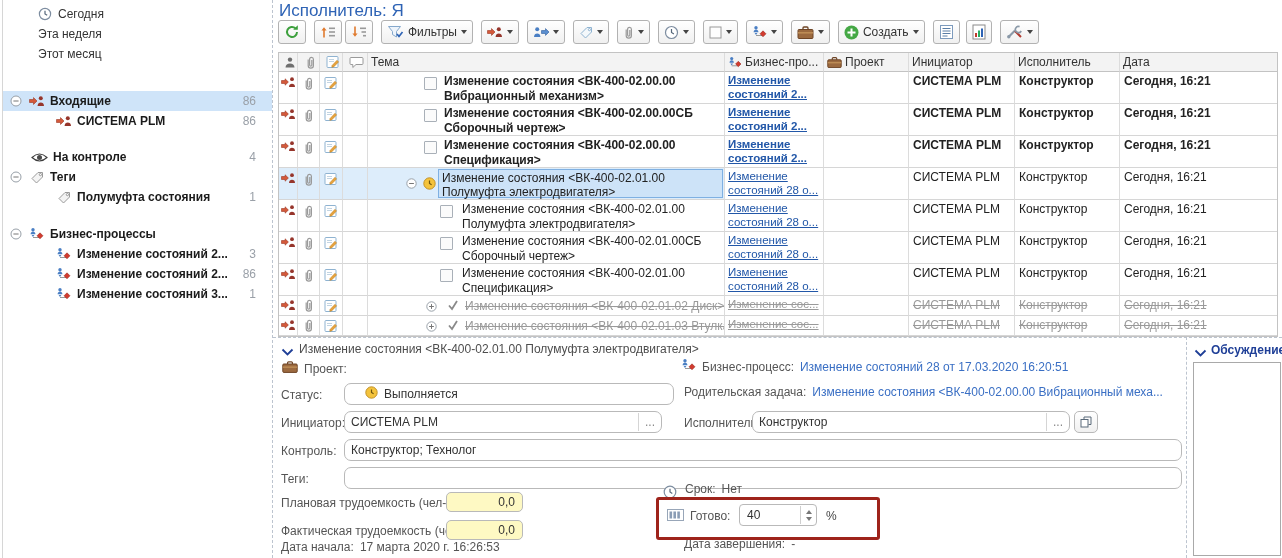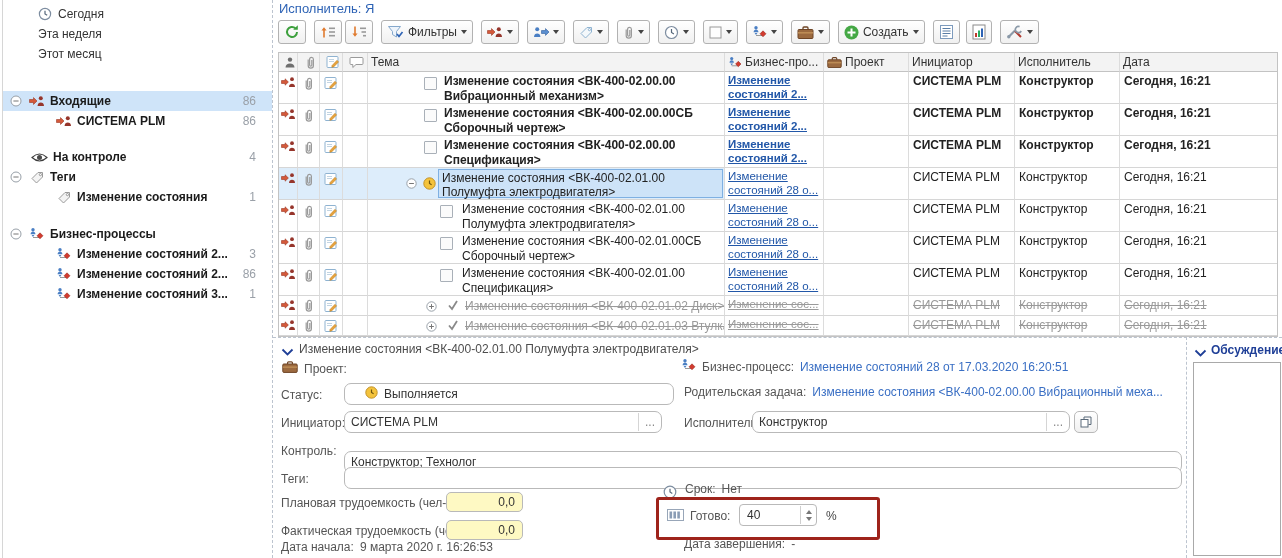--- a/index.html
+++ b/index.html
@@ -12,21 +12,21 @@
   #sidebar{position:absolute;left:3px;top:0;width:269px;height:558px;background:#fff;}
   .si{display:flex;align-items:center;height:20px;padding-right:16px;font-weight:bold;color:#1b1b1b;}
   .si.plain{font-weight:normal;color:#333;}
   .si .exp{width:12px;height:12px;margin-left:7px;margin-right:6px;flex:none;}
   .si .sic{width:17px;height:15px;margin-right:5px;flex:none;display:inline-flex;align-items:center;justify-content:center;}
   .si .cnt{margin-left:auto;color:#9aa0a8;font-weight:normal;}
   .si.sel{background:#cfe4f9;}
 
   
   #main{position:absolute;left:272px;top:0;width:1010px;height:558px;border-left:1px dashed #bcc4cf;box-sizing:border-box;}
-  #view-title{position:absolute;left:6px;top:1px;font-size:13px;color:#2e63b5;}
+  #view-title{position:absolute;left:6px;top:1px;font-size:17px;color:#2e63b5;}
   #toolbar{position:absolute;left:5px;top:19px;height:26px;display:flex;align-items:center;}
   .tbtn{height:24px;border:1px solid #b2b2b2;border-radius:3px;background:linear-gradient(#ffffff,#f0f0f0);
         display:inline-flex;align-items:center;padding:0 5px;gap:4px;box-sizing:border-box;}
   .tsp{width:8px;flex:none;} .tsp2{width:3px;flex:none;}
   .car{width:0;height:0;border-left:3.5px solid transparent;border-right:3.5px solid transparent;border-top:4px solid #444;}
   .tlabel{color:#333;}
 
   
   #grid{position:absolute;left:5px;top:52px;width:1000px;border:1px solid #c3c3c3;box-sizing:border-box;background:#fff;}
   .trow{display:flex;height:32px;}
@@ -158,21 +158,21 @@
         </span>
     <span>Теги</span>
   </div>
   <div class="si" style="padding-left:52px;">
     <span class="sic">
           <svg width="14" height="13">
             <path d="M8 1.5 L12.5 1.5 L12.5 6 L6.5 12 L2 7.5 Z" fill="#f4f4f4" stroke="#9a9a9a"></path>
             <circle cx="10.4" cy="3.6" r="1.1" fill="#fff" stroke="#9a9a9a"></circle>
           </svg>
         </span>
-    <span>Изменение состояния</span>
+    <span>Полумуфта состояния</span>
     <span class="cnt">1</span>
   </div>
 
   <div class="si" style="margin-top:17px;">
     <span class="exp"><svg width="12" height="12">
             <circle cx="6" cy="6" r="5" fill="#fff" stroke="#98a0a8"></circle>
             <line x1="3.4" y1="6" x2="8.6" y2="6" stroke="#777"></line>
           </svg></span>
     <span class="sic">
           <svg width="15" height="14">
@@ -803,21 +803,21 @@
       <span class="more">...</span>
     </div>
     <span class="sbtn" style="left:801px;top:74px;">
           <svg width="12" height="12">
             <rect x="1" y="3.5" width="7" height="7.5" fill="#fff" stroke="#5a6a7a"></rect>
             <path d="M4 3.5 V1 h7 v7.5 h-2.5" fill="none" stroke="#5a6a7a"></path>
           </svg>
         </span>
 
     <span class="dlabel" style="left:8px;top:107px;">Контроль:</span>
-    <div class="fld" style="left:71px;top:102px;width:838px;margin-top:12px;">
+    <div class="fld" style="left:71px;top:102px;width:838px;">
           <span>Конструктор; Технолог</span>
         </div>
 
     <span class="dlabel" style="left:8px;top:135px;">Теги:</span>
     <div class="fld" style="left:71px;top:130px;width:838px;">
           <span></span>
         </div>
 
     <span class="dlabel" style="left:8px;top:159px;">Плановая трудоемкость (чел-час):</span>
     <div class="numfld" style="left:173px;top:155px;width:77px;">
@@ -850,21 +850,21 @@
     <span class="dlabel" style="left:553px;top:172px;color:#444;">%</span>
     <div id="annotation-box"></div>
 
     <span class="dlabel" style="left:8px;top:187px;">Фактическая трудоемкость (чел-час):</span>
     <div class="numfld" style="left:173px;top:183px;width:77px;">
           <span>0,0</span>
         </div>
 
     <div class="drow" style="left:8px;top:203px;">
       <span class="dlabel" style="position:static;">Дата начала:</span>
-      <span style="color:#555;">9 марта 2020 г. 16:26:53</span>
+      <span style="color:#555;">17 марта 2020 г. 16:26:53</span>
     </div>
     <div class="drow" style="left:411px;top:200px;">
       <span class="dlabel" style="position:static;">Дата завершения:</span>
       <span style="color:#555;">-</span>
     </div>
   </div>
 
   <div id="disc-sep"></div>
   <span class="chev" id="disc-chev"><svg width="13" height="9">
           <path d="M1.5 1.5 L6.5 6.5 L11.5 1.5" fill="none" stroke="#1f3f97" stroke-width="1.8"></path>

